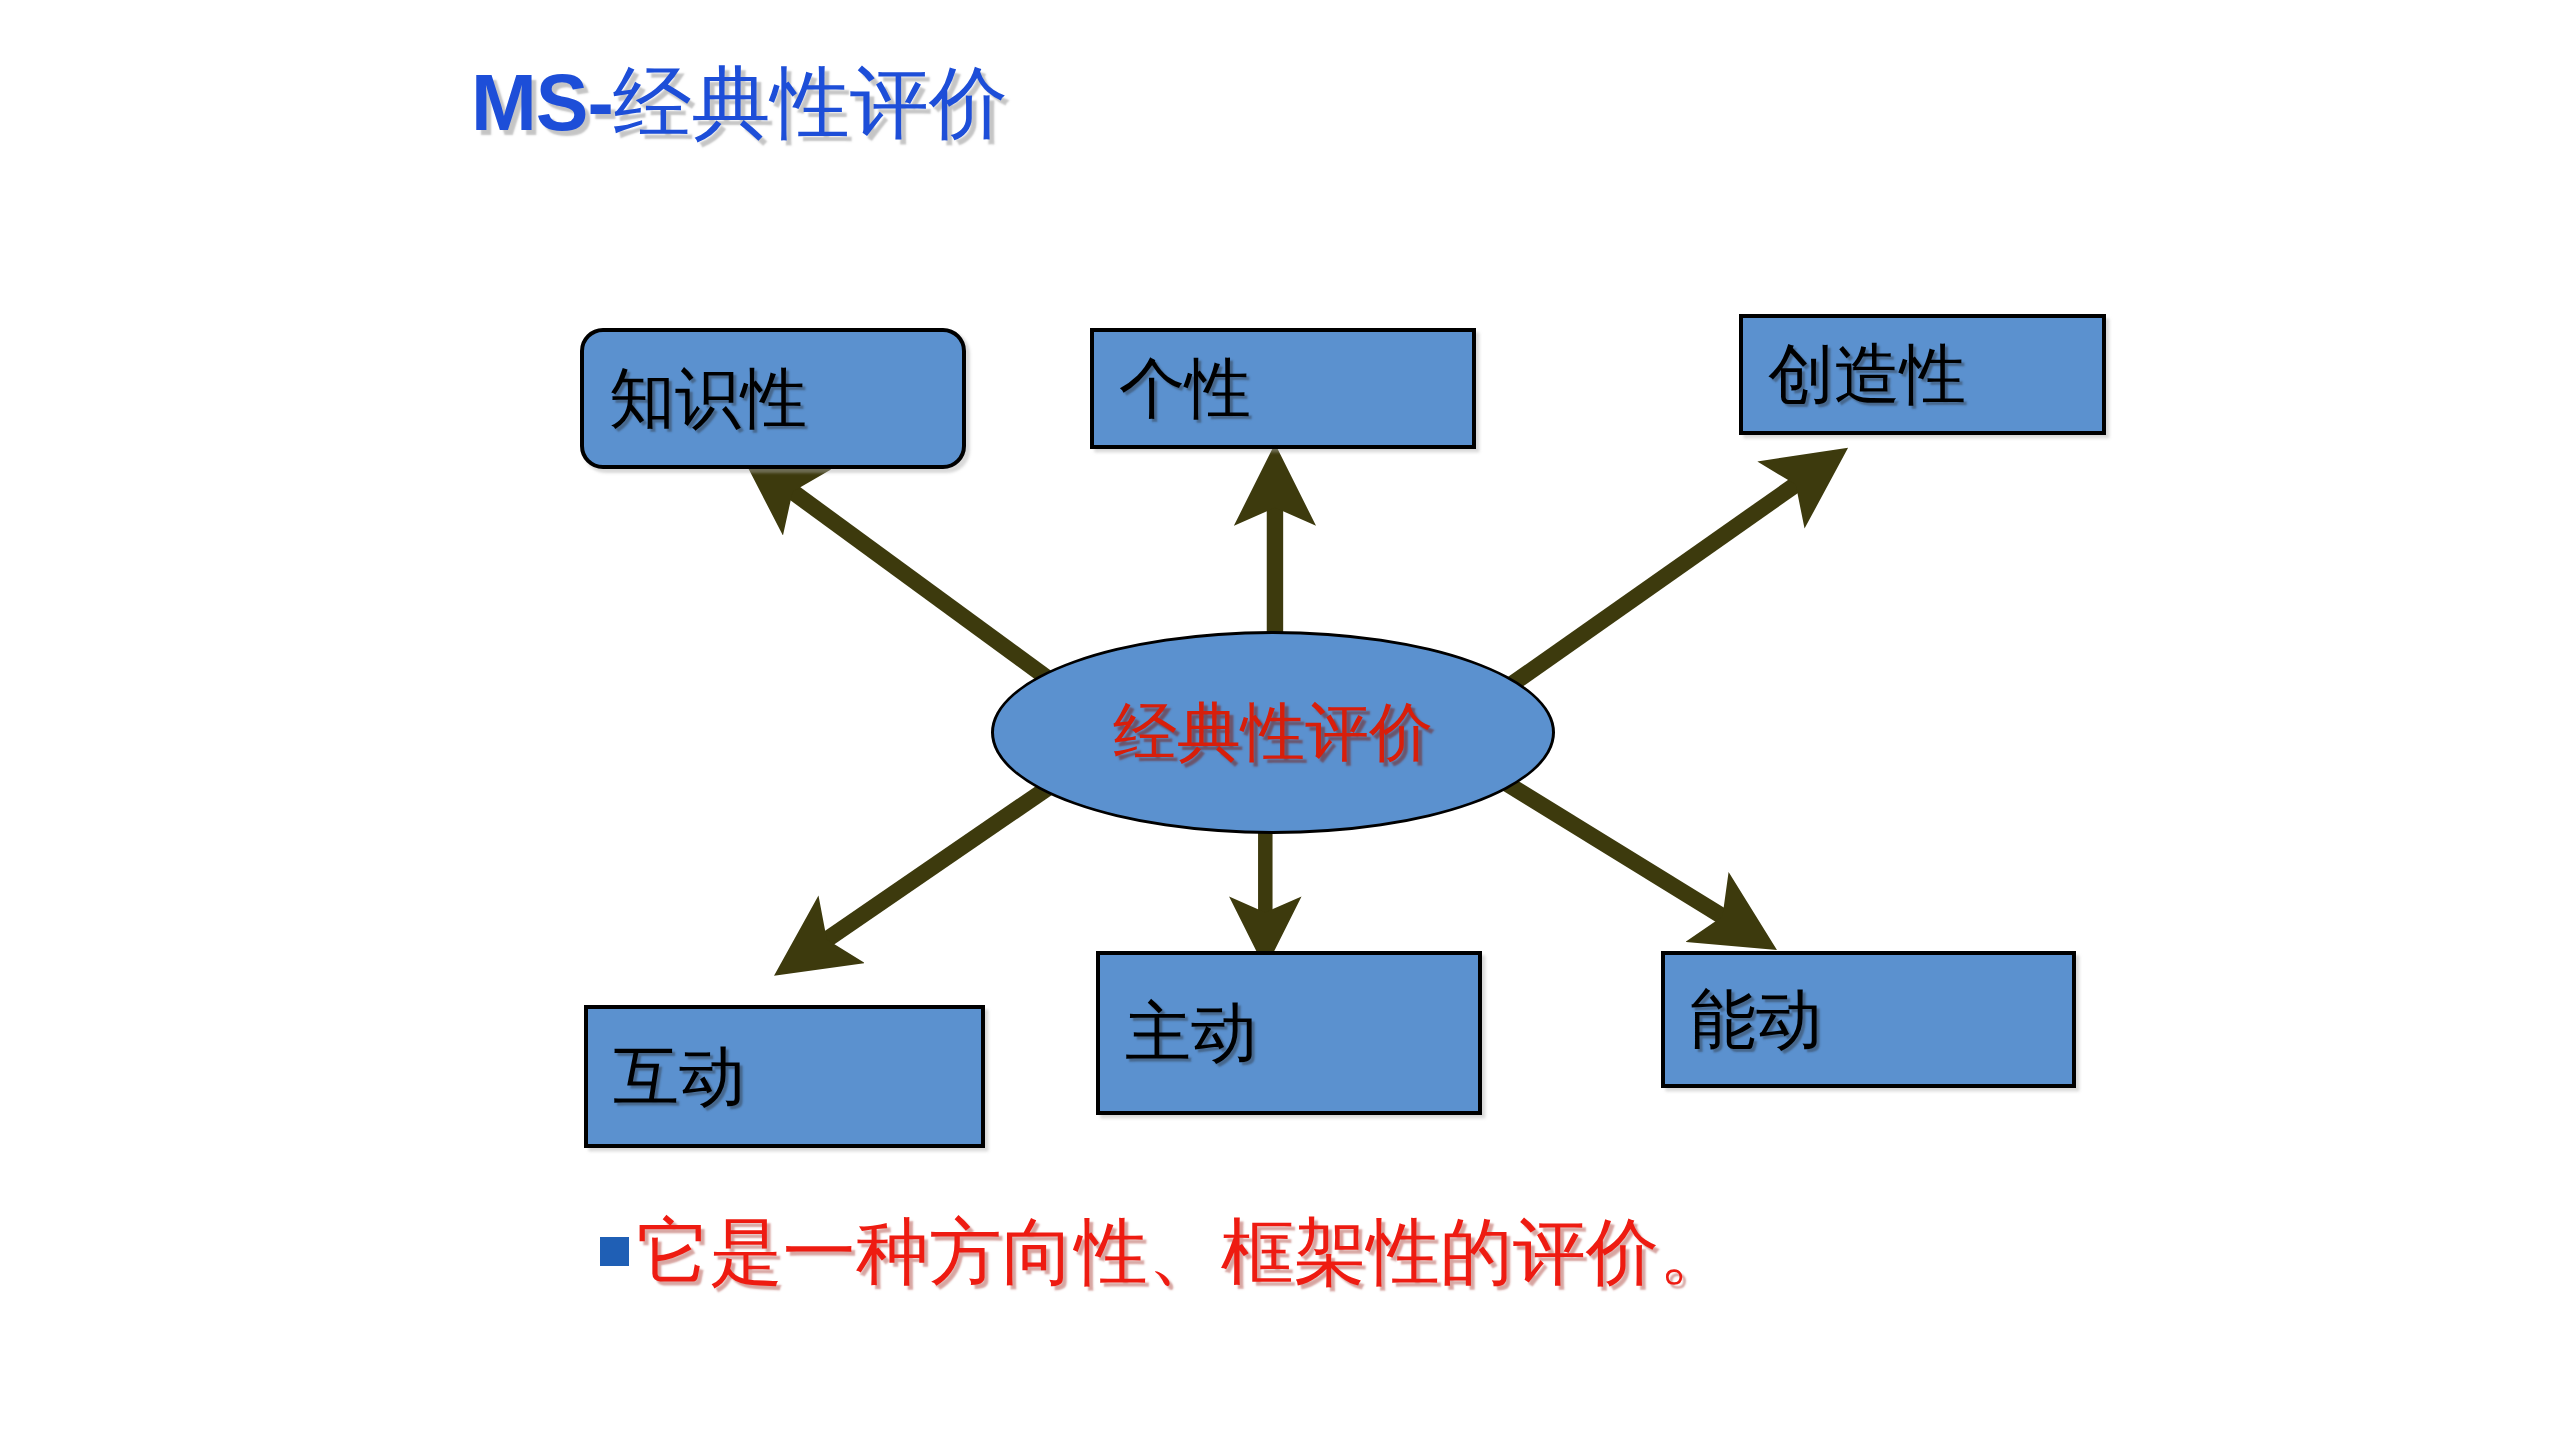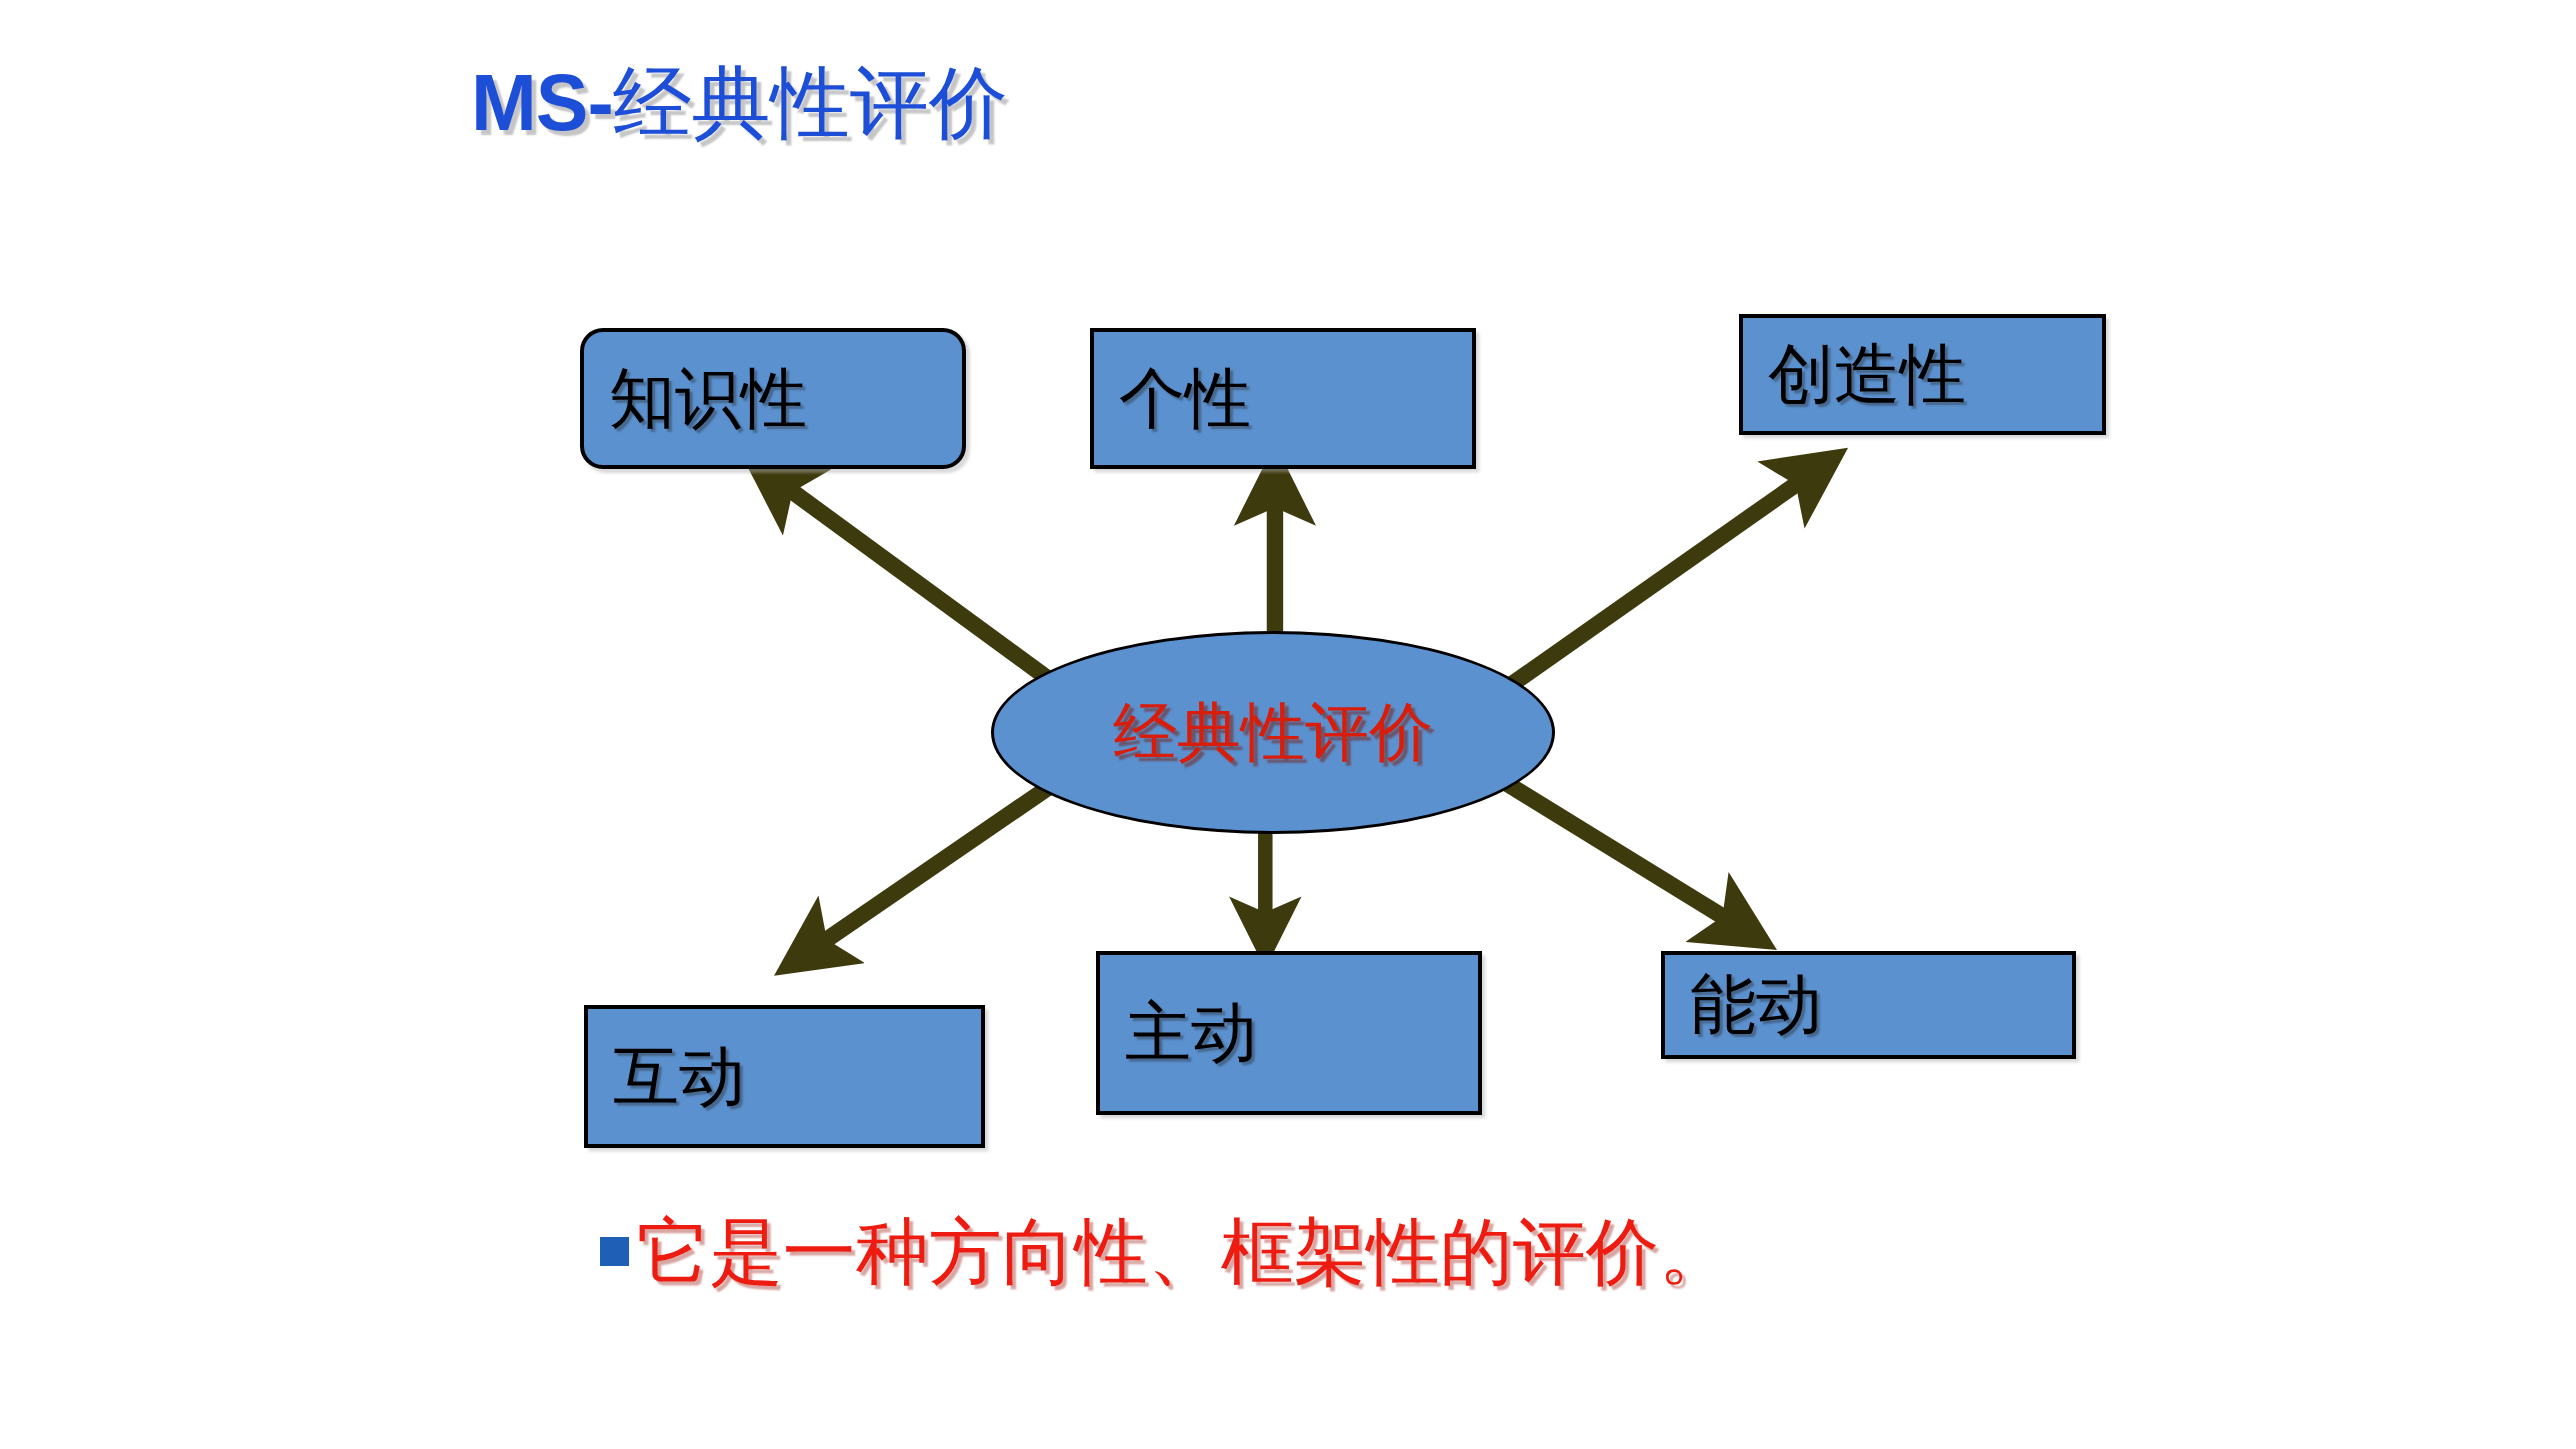--- a/index.html
+++ b/index.html
@@ -61,25 +61,25 @@
   .node-box .node-label {
     font-family: "DejaVu Serif", "Liberation Serif", serif;
     font-size: 66px;
     color: #000000;
     padding-left: 25px;
     white-space: nowrap;
     text-shadow: 2.9px 2.9px 1.9px rgba(40,40,40,0.40);
   }
 
   #box-zhishixing { left: 580px;  top: 328px;  width: 386px; height: 141px; border-radius: 23px; }
-  #box-gexing     { left: 1090px; top: 328px;  width: 386px; height: 141px; }
+  #box-gexing     { left: 1090px; top: 328px;  width: 386px; height: 121px; }
   #box-chuangzao  { left: 1739px; top: 314px;  width: 367px; height: 121px; text-align: right; }
   #box-hudong     { left: 584px;  top: 969px; width: 401px; height: 143px; margin-top: 36px; }
   #box-zhudong    { left: 1096px; top: 951px;  width: 386px; height: 164px; }
-  #box-nengdong   { left: 1661px; top: 951px;  width: 415px; height: 108px; }
+  #box-nengdong   { left: 1661px; top: 951px;  width: 415px; height: 137px; }
 
   
   #center-ellipse {
     position: absolute;
     left: 991px;
     top: 631px;
     width: 564px;
     height: 203px;
     background: #5b91cf;
     border: 3.9px solid #000000;

